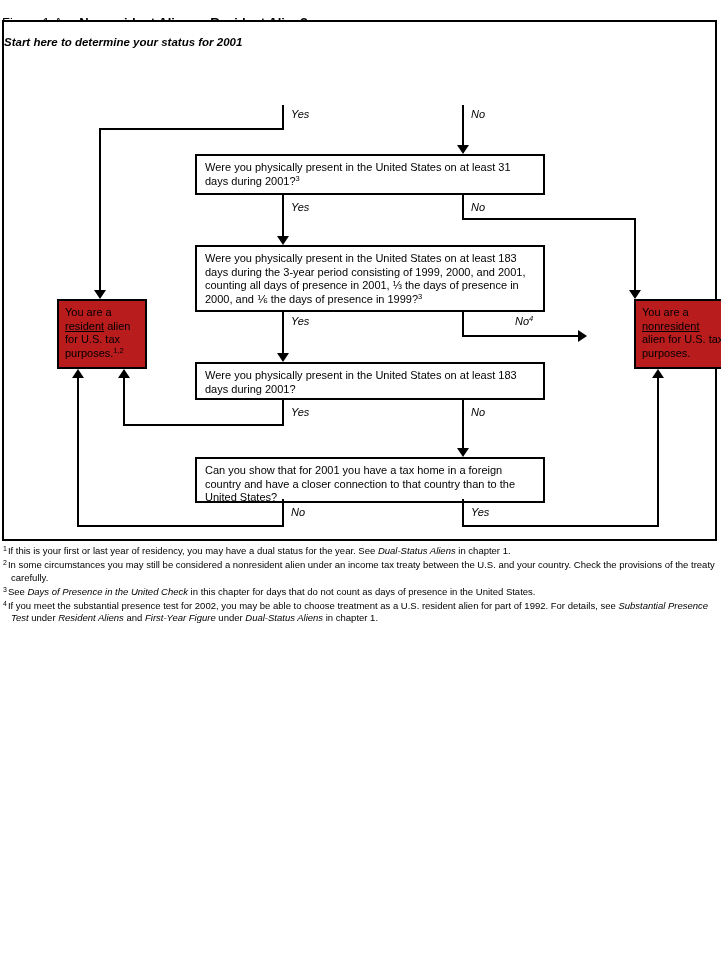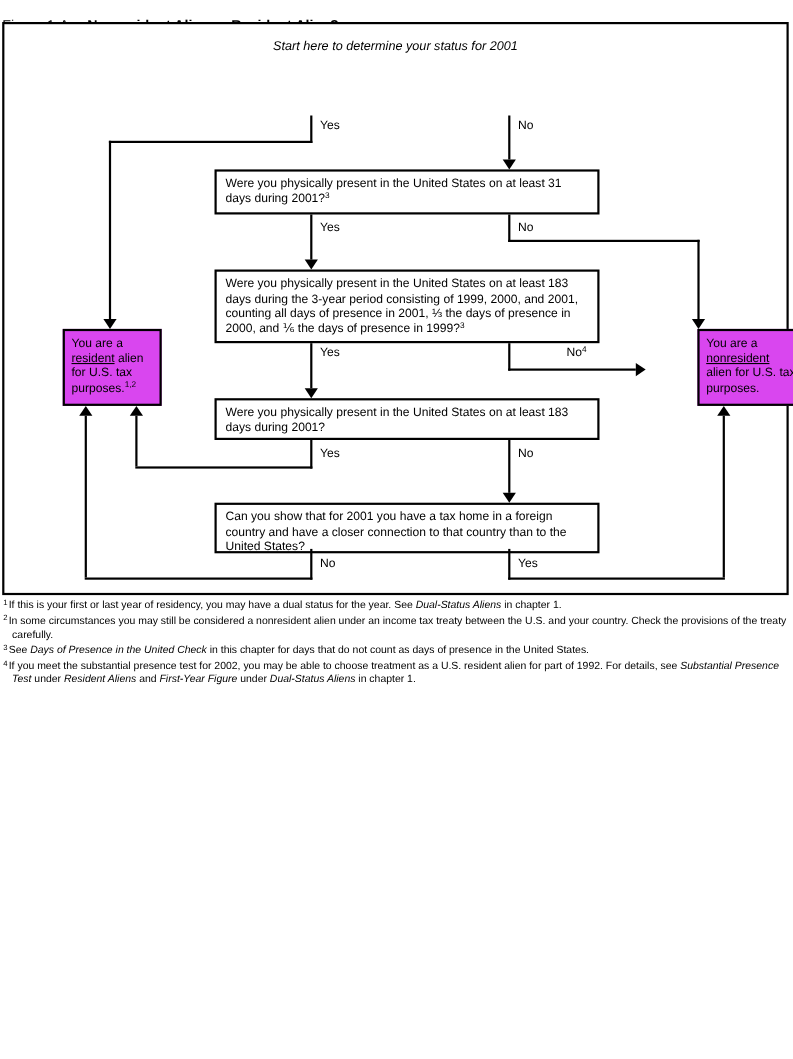--- a/index.html
+++ b/index.html
@@ -12,35 +12,35 @@
   .title-row { position:absolute; left:2px; top:15px; white-space:nowrap; font-size:13px; }
   .title-prefix { font-weight:normal; }
   .title-main { font-weight:bold; margin-left:13px; }
 
   .chart-frame {
     position:absolute; left:2px; top:20px; width:715px; height:521px;
     border:2px solid #000; background:#fff;
   }
   .start-label {
     position:absolute; left:0; top:14px; width:100%;
-    text-align:center; font-style:italic; font-weight:normal; font-size:11.5px;
+    text-align:left; font-style:italic; font-weight:bold; font-size:11.5px;
   }
   .qbox {
     position:absolute; left:191px; width:350px;
     border:2px solid #000; background:#fff;
     font-size:11px; line-height:13.5px; padding:5px 8px 4px 8px;
   }
   .rbox {
     position:absolute; top:277px; width:90px; height:70px;
-    border:2px solid #000; background:#d946ef;
+    border:2px solid #000; background:#b91c1c;
     font-size:11px; line-height:13.5px; padding:5px 4px 4px 6px;
   }
   .u { text-decoration:underline; }
   sup { font-size:7.5px; line-height:0; vertical-align:4px; }
-  .branch { position:absolute; font-size:11px; white-space:nowrap; }
+  .branch { position:absolute; font-style:italic; font-size:11px; white-space:nowrap; }
   .line { position:absolute; background:#000; }
   .arr { position:absolute; width:0; height:0; }
   .arr.down  { border-left:6px solid transparent; border-right:6px solid transparent; border-top:9px solid #000; }
   .arr.up    { border-left:6px solid transparent; border-right:6px solid transparent; border-bottom:9px solid #000; }
   .arr.right { border-top:6px solid transparent; border-bottom:6px solid transparent; border-left:9px solid #000; }
 
   .footnotes { position:absolute; left:3px; top:545px; width:714px; font-size:9.5px; line-height:12.5px; }
   .footnote { padding-left:8px; text-indent:-8px; margin-bottom:1.5px; }
   .footnote sup { font-size:7px; vertical-align:3px; margin-right:1px; }
 </style>

